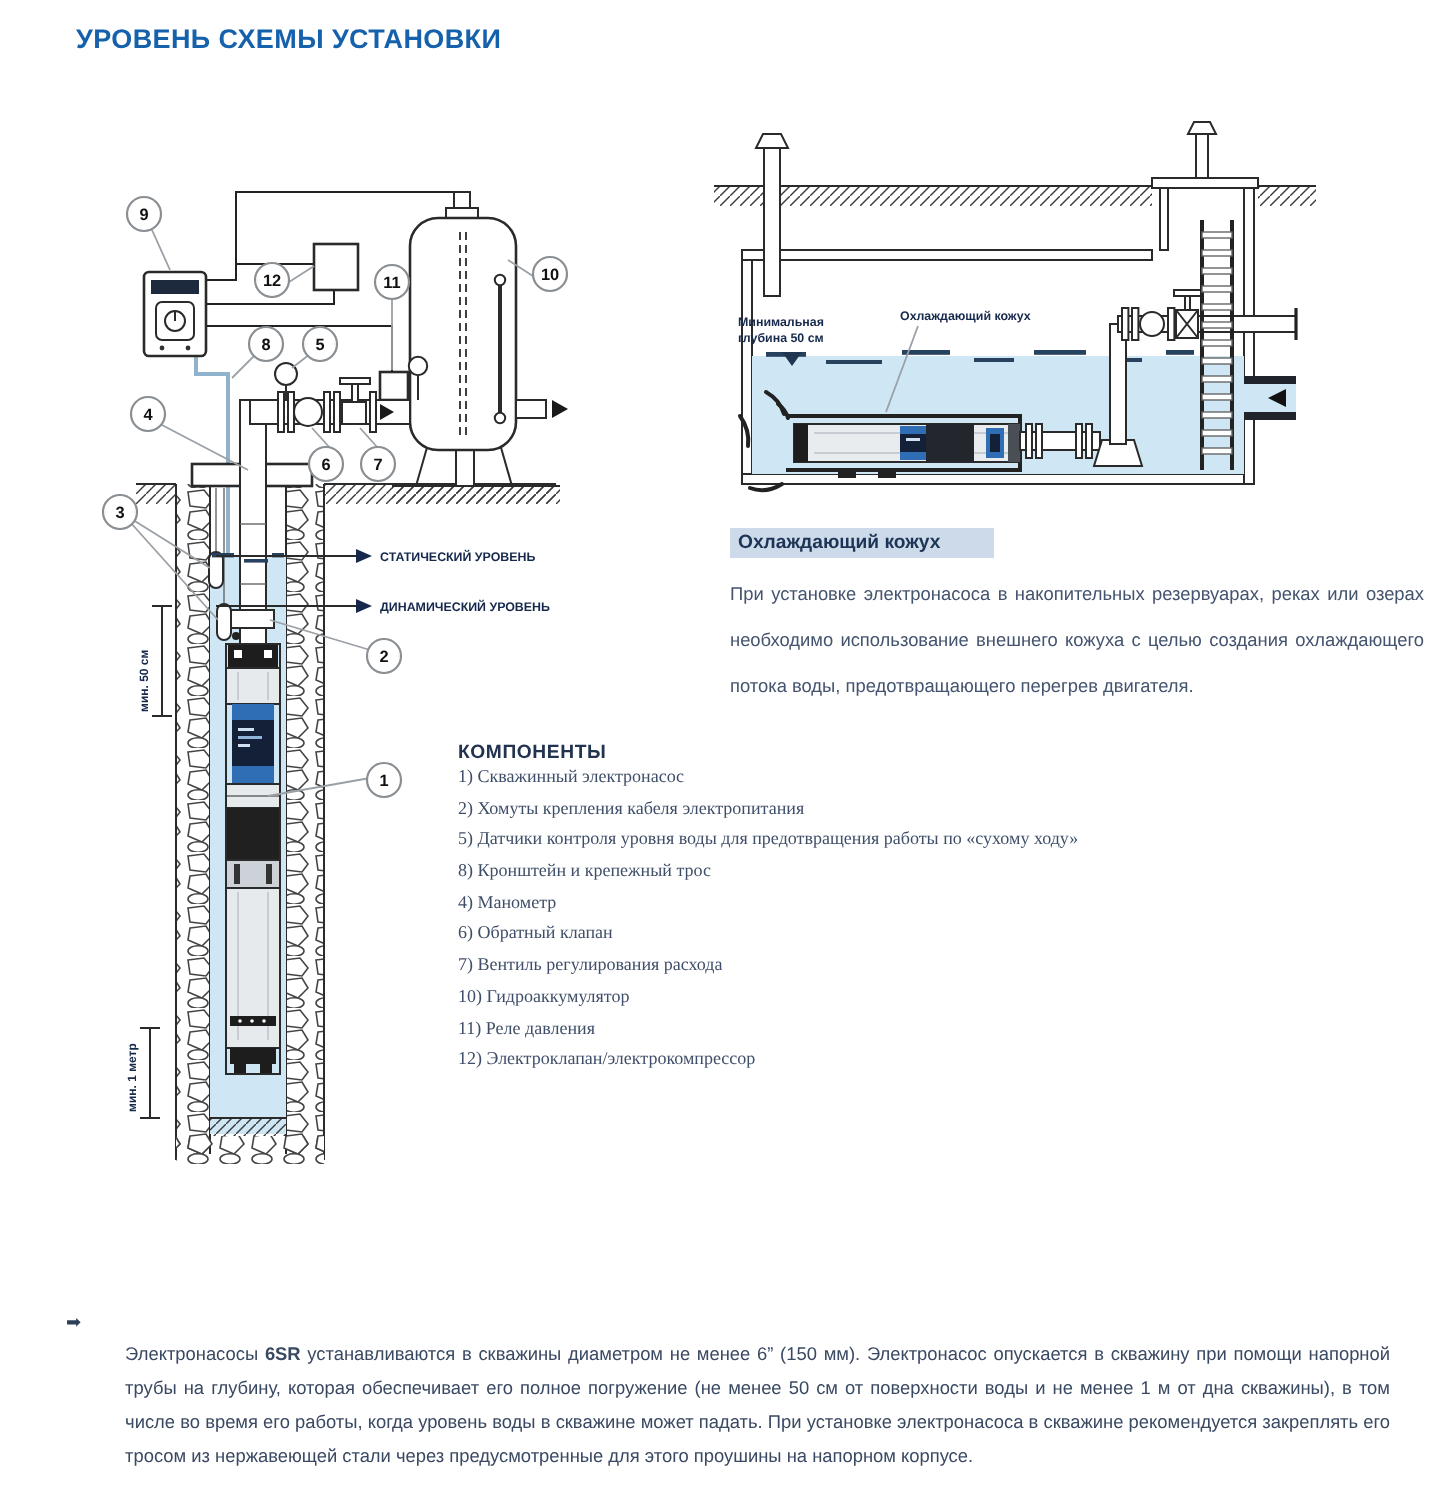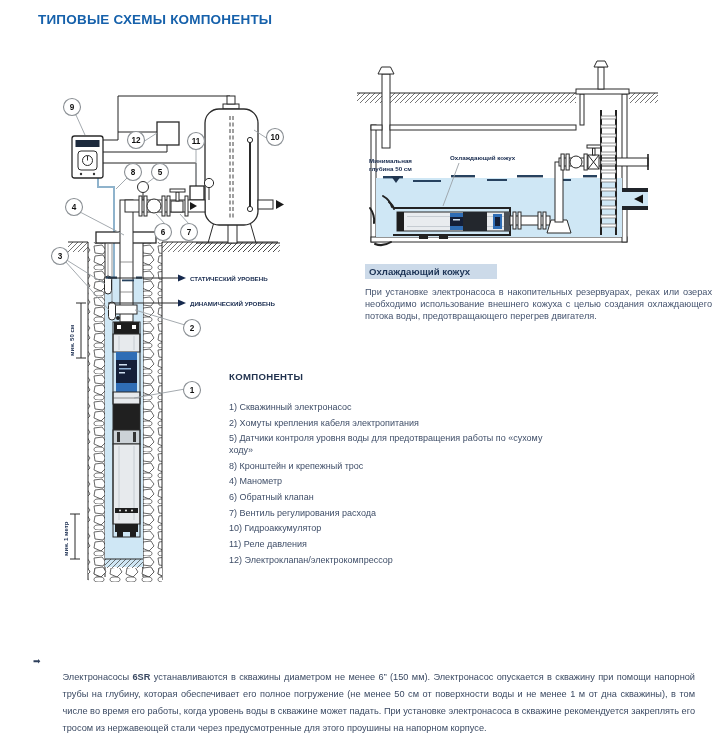--- a/index.html
+++ b/index.html
@@ -5,25 +5,25 @@
   html,body{margin:0;padding:0;background:#fff;}
   .page{position:relative;width:720px;height:755px;background:#ffffff;overflow:hidden;
         font-family:"Liberation Sans",sans-serif;}
   .title{position:absolute;left:38px;top:12px;margin:0;font-size:13.5px;font-weight:bold;
          color:#1661ab;letter-spacing:.2px;}
   .svg-left{position:absolute;left:28px;top:62px;width:280px;height:575px;}
   .svg-right{position:absolute;left:355px;top:58px;width:310px;height:195px;}
   .cooling{position:absolute;left:365px;top:264px;width:347px;}
   .cooling-heading{display:block;width:132px;box-sizing:border-box;background:#ccdae9;
          color:#1d3456;font-size:9.6px;font-weight:bold;padding:2px 4px;}
-  .cooling-body{margin:7px 0 0;font-size:9.2px;line-height:12px;text-align:justify;
+  .cooling-body{margin:7px 0 0;font-size:9.2px;line-height:23px;text-align:justify;
          color:#44536e;}
   .components{position:absolute;left:229px;top:371px;width:317px;}
   .components-heading{font-size:9.6px;font-weight:bold;color:#22334f;letter-spacing:.3px;}
-  .components-list{list-style:none;margin:20px 0 0;padding:0;}
+  .components-list{list-style:none;margin:1px 0 0;padding:0;font-family:Liberation Serif, serif;}
   .components-list li{font-size:9px;line-height:11.5px;margin-bottom:4.2px;color:#3f4e68;}
   .footnote{position:absolute;left:33px;top:653px;width:678px;display:flex;}
   .footnote-arrow{font-size:9px;color:#2e3f5c;margin-right:6px;line-height:17px;}
   .footnote-text{margin:16px;font-size:9.2px;line-height:17px;text-align:justify;color:#3a4962;}
   .footnote-text b{font-weight:bold;}
   
   svg text{font-family:"Liberation Sans",sans-serif;}
   .ln{stroke:#2a2a2a;stroke-width:1;}
   .ln2{stroke:#2a2a2a;stroke-width:1.3;}
   .lnthin{stroke:#666;stroke-width:.7;}
@@ -34,21 +34,21 @@
   .co{fill:#fff;stroke:#8a8f94;stroke-width:1.1;}
   .cot{font-size:8.2px;font-weight:bold;fill:#111;text-anchor:middle;}
   .dlabel{font-weight:bold;fill:#16294d;}
   .hl{stroke:#c6ccd2;stroke-width:1;}
 </style>
 </head>
 <body>
 
 <div class="page">
 
-  <h1 class="title">ТИПОВЫЕ СХЕМЫ КОМПОНЕНТЫ</h1>
+  <h1 class="title">УРОВЕНЬ СХЕМЫ УСТАНОВКИ</h1>
 
   <svg class="svg-left" viewBox="0 0 280 575">
     <defs>
       <pattern id="hatch" width="5" height="5" patternUnits="userSpaceOnUse">
         <path d="M0,5 L5,0" stroke="#3a3a3a" stroke-width=".7"></path>
       </pattern>
       <pattern id="rocks" width="16" height="26" patternUnits="userSpaceOnUse">
         <path d="M2,2 L10,1 L14,6 L11,10 L3,9 Z" fill="#fff" stroke="#444" stroke-width=".8"></path>
         <path d="M3,12 L11,11 L14,16 L9,21 L2,18 Z" fill="#fff" stroke="#444" stroke-width=".8"></path>
         <ellipse cx="7" cy="23.5" rx="5" ry="2.6" fill="#fff" stroke="#444" stroke-width=".8"></ellipse>

